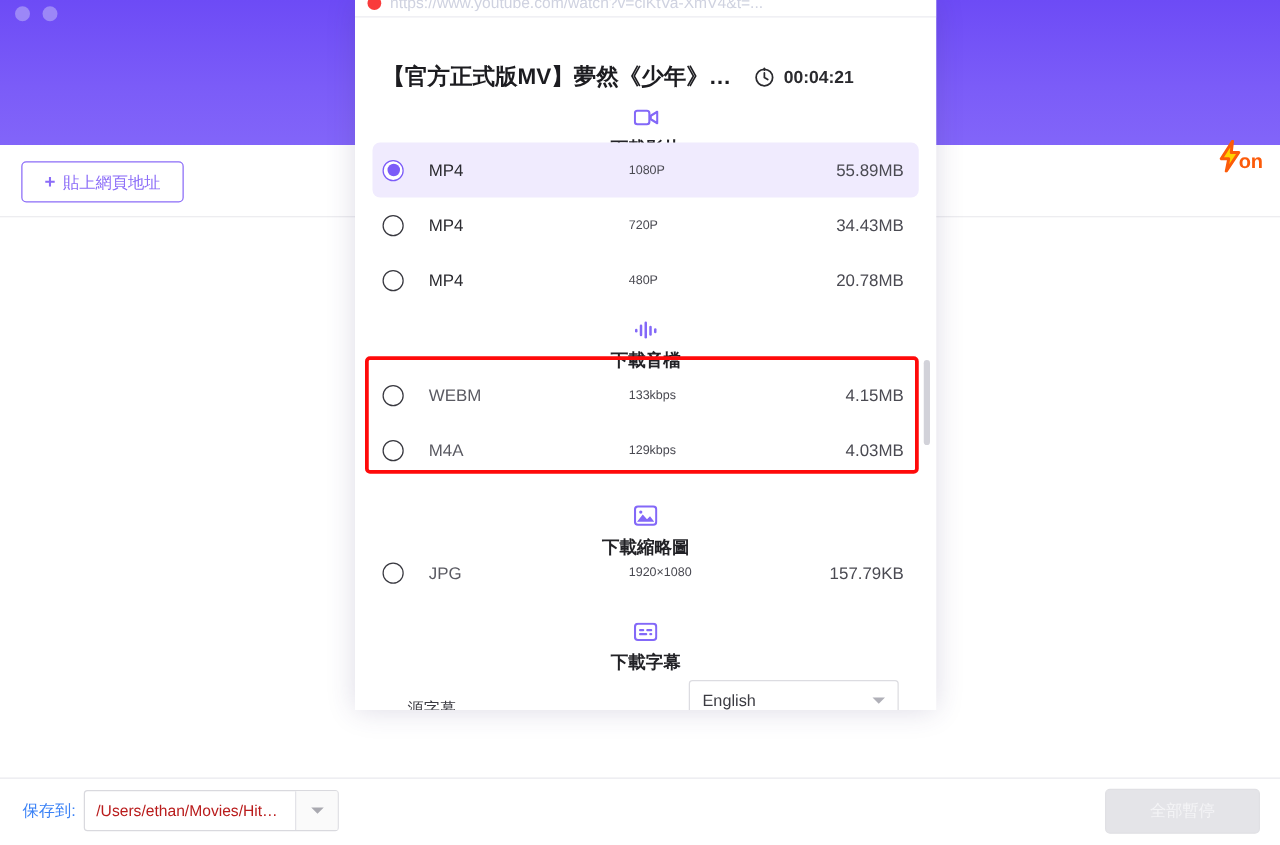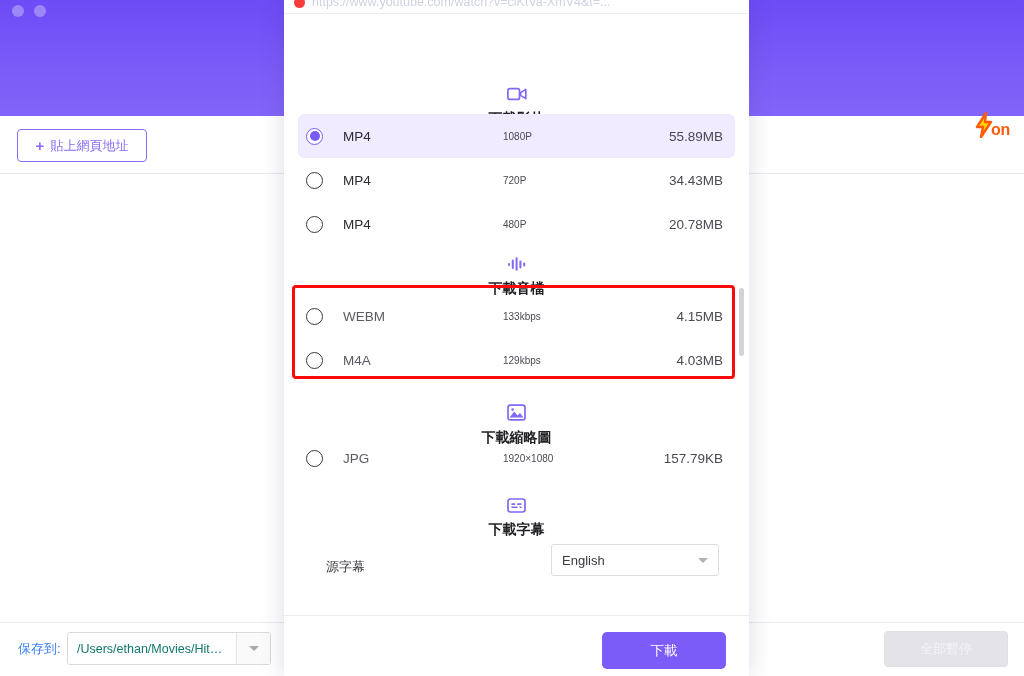--- a/index.html
+++ b/index.html
@@ -64,21 +64,21 @@
     font-size: 13px; color: #3b82f6; text-align: right;
   }
   .path-box {
     position: absolute; left: 67px; top: 9px;
     width: 204px; height: 33px;
     border: 1px solid #d9d9de; border-radius: 3px; background: #fff;
     display: flex; align-items: stretch;
   }
   .path-text {
     flex: 1; display: flex; align-items: center; padding-left: 9px;
-    font-size: 12.5px; color: #0f766e; white-space: nowrap; overflow: hidden; text-align: center;
+    font-size: 12.5px; color: #b91c1c; white-space: nowrap; overflow: hidden; text-align: center;
   }
   .path-caret {
     width: 34px; border-left: 1px solid #e3e3e8;
     background: #fafafa;
     display: flex; align-items: center; justify-content: center;
   }
   .caret-tri {
     width: 0; height: 0;
     border-left: 5px solid transparent; border-right: 5px solid transparent;
     border-top: 5px solid #a9a9b0;
@@ -93,21 +93,21 @@
     border: 1px solid #e4e4e9; background: #fff; color: #d3d3da;
   }
   .btn-pause-all {
     left: 884px; width: 124px;
     border: 1px solid #e0e0e4; background: #e4e4e8; color: #f4f4f6;
   }
 
   
   .modal {
     position: absolute; left: 284px; top: 0px;
-    width: 465px; height: 676px;
+    width: 465px; height: 568px;
     background: #ffffff;
     box-shadow: 0 0 22px rgba(60,50,110,0.18);
     overflow: hidden;
   }
   .modal-urlbar {
     position: absolute; left: 0; top: -9px; width: 465px; height: 22px;
     display: flex; align-items: center; gap: 7px; padding-left: 10px;
     background: #fff;
   }
   .url-dot { width: 11px; height: 11px; border-radius: 50%; background: #f93b3b; flex: 0 0 auto;}
@@ -262,20 +262,33 @@
   </div>
 
   <div class="modal">
 
     <div class="modal-urlbar">
       <span class="url-dot"></span>
       <span class="url-text">https://www.youtube.com/watch?v=ciKtVa-XmV4&amp;t=...</span>
     </div>
     <div class="modal-top-sep"></div>
 
+    <div class="modal-title-row">
+      <div class="modal-title">【官方正式版MV】夢然《少年》…</div>
+      <div class="dur-wrap">
+        <span>
+          <svg width="17" height="17" viewBox="0 0 17 17">
+            <circle cx="8.5" cy="9" r="6.6" fill="none" stroke="#2a2a2e" stroke-width="1.4"></circle>
+            <path d="M8.5 5.3 L8.5 9 L11.2 10.6" fill="none" stroke="#2a2a2e" stroke-width="1.4" stroke-linecap="round"></path>
+            <path d="M8.5 1.6 L8.5 3.0" stroke="#2a2a2e" stroke-width="1.4" stroke-linecap="round"></path>
+          </svg>
+        </span>
+        <span class="dur-text">00:04:21</span>
+      </div>
+    </div>
 
     <div class="modal-scroll">
 
       <div class="section-head">
         <span>
           <svg width="20" height="16" viewBox="0 0 20 16">
             <rect x="0.9" y="2.6" width="11.6" height="10.8" rx="2" fill="none" stroke="#8368f8" stroke-width="1.7"></rect>
             <path d="M13.6 6.6 L18.8 3.4 L18.8 12.6 L13.6 9.4 Z" fill="none" stroke="#8368f8" stroke-width="1.7" stroke-linejoin="round"></path>
           </svg>
         </span>

